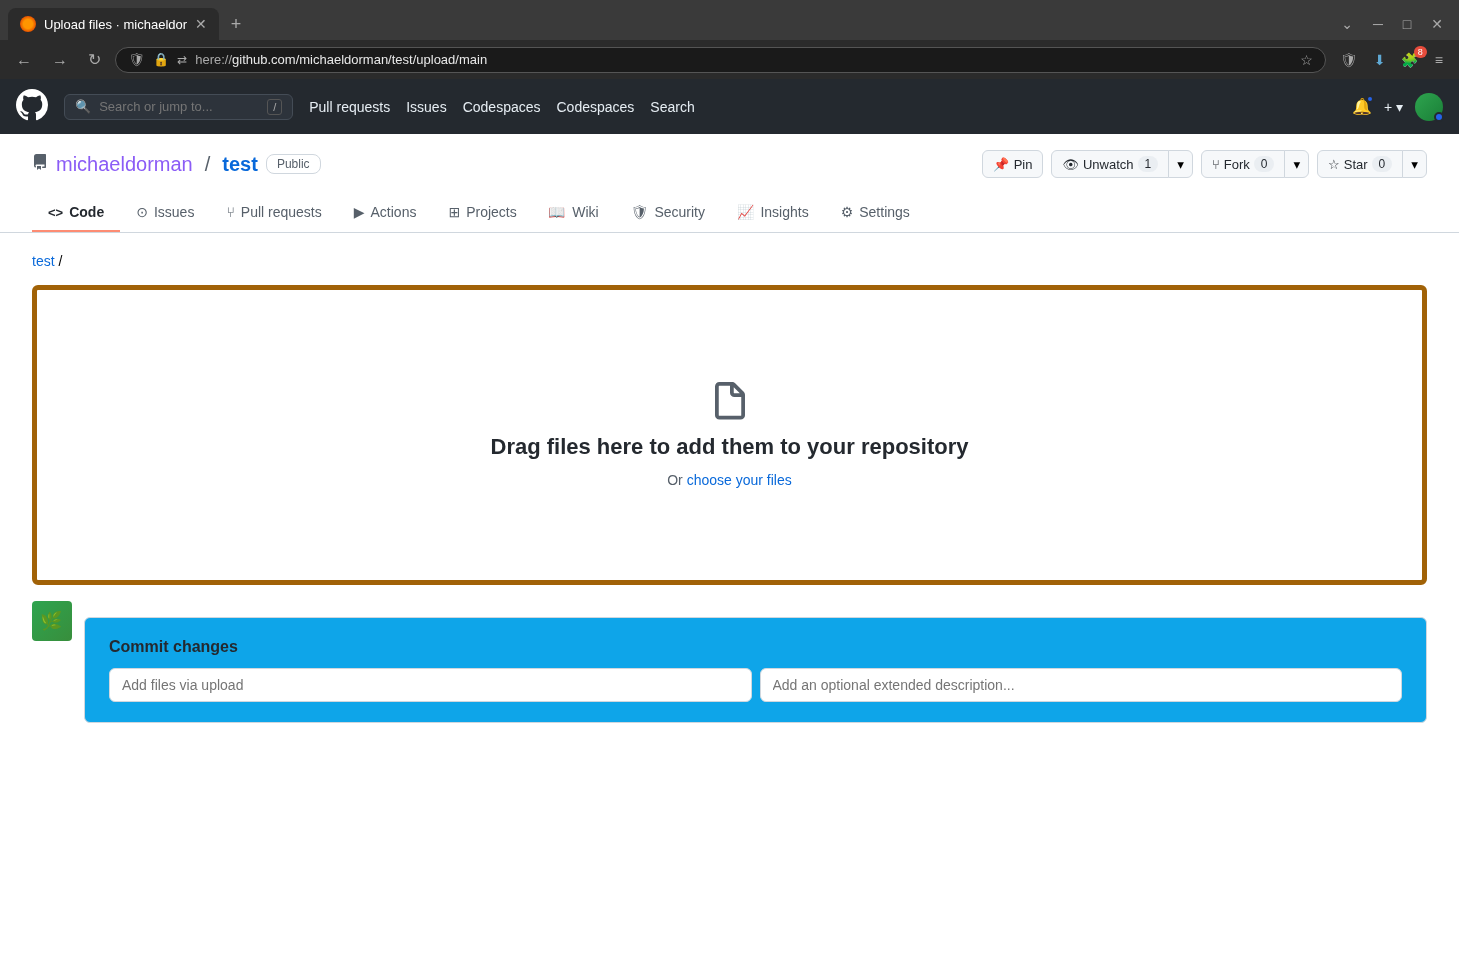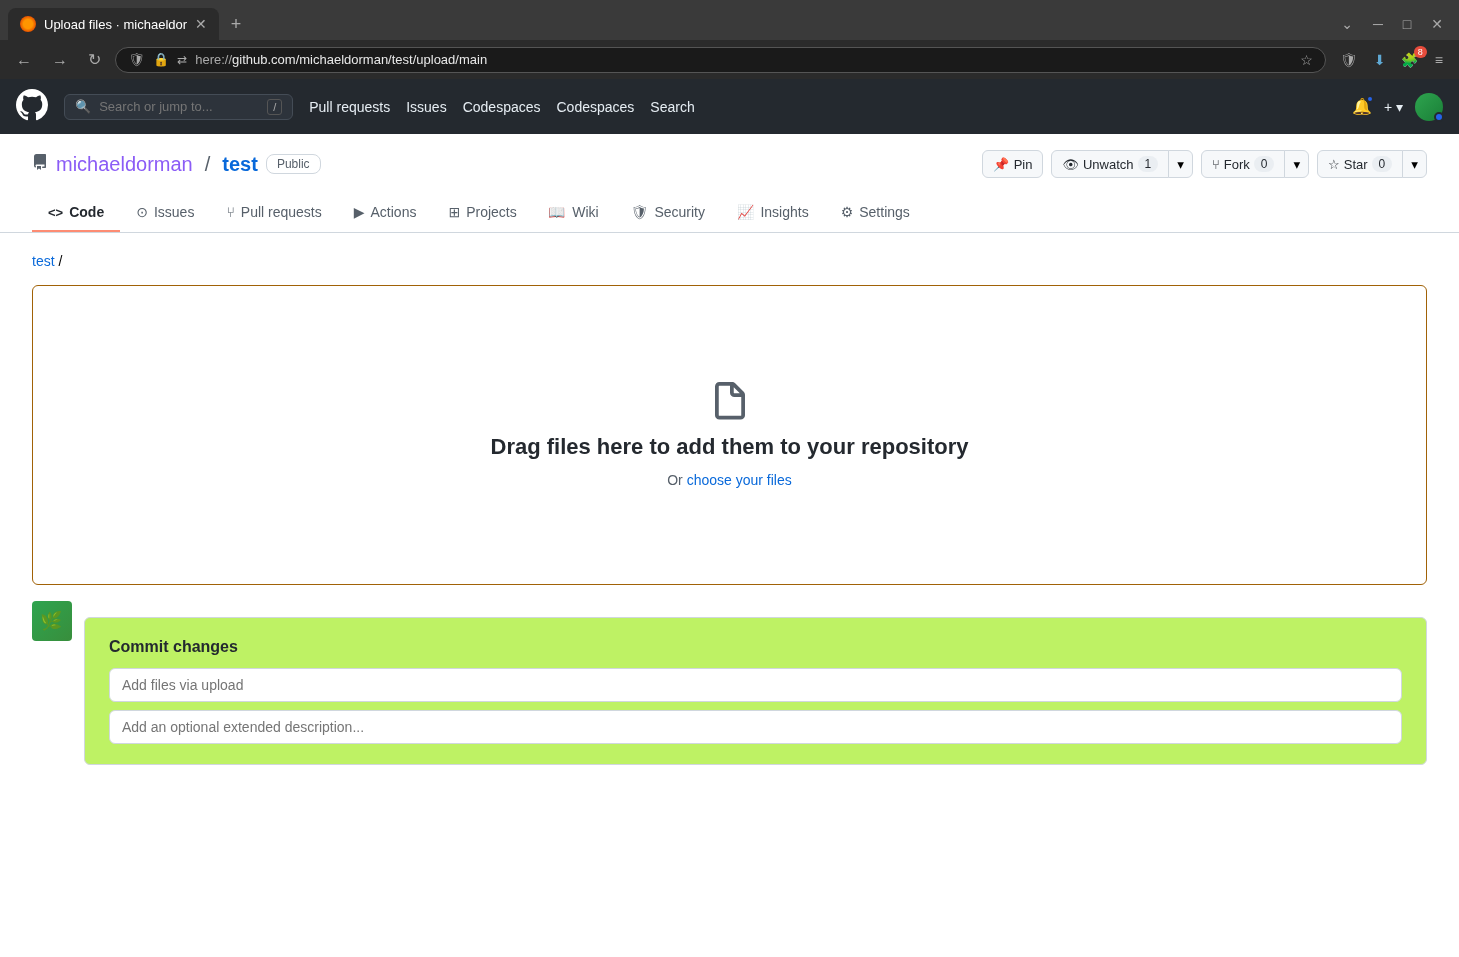--- a/index.html
+++ b/index.html
@@ -54,27 +54,27 @@
     .repo-tabs { display: flex; gap: 0; }
     .repo-tab { display: flex; align-items: center; gap: 6px; padding: 10px 16px; font-size: 14px; color: #57606a; cursor: pointer; border-bottom: 2px solid transparent; text-decoration: none; }
     .repo-tab.active { color: #24292f; border-bottom-color: #fd8c73; font-weight: 600; }
 
     
     .content { padding: 20px 32px; background: #fff; }
     .breadcrumb { display: flex; align-items: center; gap: 4px; margin-bottom: 16px; font-size: 14px; }
     .breadcrumb a { color: #0969da; text-decoration: none; }
 
     
-    .drop-zone { border: 1px solid #a16207; border-radius: 6px; padding: 80px 20px; display: flex; flex-direction: column; align-items: center; justify-content: center; gap: 12px; min-height: 300px; margin-bottom: 0; }
+    .drop-zone { border: 5px solid #a16207; border-radius: 6px; padding: 80px 20px; display: flex; flex-direction: column; align-items: center; justify-content: center; gap: 12px; min-height: 300px; margin-bottom: 0; }
     .drop-title { font-size: 22px; font-weight: 600; color: #24292f; }
     .drop-sub { font-size: 14px; color: #57606a; }
     .drop-link { color: #0969da; text-decoration: none; }
 
     
-    .commit-section { background: #bef264; border: 1px solid #d0d7de; border-radius: 6px; padding: 20px 24px; margin-top: 16px; }
+    .commit-section { background: #0ea5e9; border: 1px solid #d0d7de; border-radius: 6px; padding: 20px 24px; margin-top: 16px; }
     .commit-title { font-size: 16px; font-weight: 600; color: #24292f; margin-bottom: 12px; }
     .commit-input { width: 100%; border: 1px solid #d0d7de; border-radius: 6px; padding: 8px 12px; font-size: 14px; color: #57606a; background: #fff; outline: none; }
 
     
     .avatar-placeholder { width: 40px; height: 40px; background: linear-gradient(135deg, #2ea44f, #388e3c); border-radius: 4px; display: flex; align-items: center; justify-content: center; color: white; font-size: 18px; }
   </style>
 </head>
 <body>
 
 <div class="browser-chrome">
@@ -259,19 +259,19 @@
       <a href="#" class="drop-link">choose your files</a>
     </div>
   </div>
 
   <div style="display:flex;gap:12px;margin-top:16px;">
     <div style="width:40px;flex-shrink:0;">
       <div class="avatar-placeholder">🌿</div>
     </div>
     <div class="commit-section" style="flex:1;">
       <div class="commit-title">Commit changes</div>
-      <div style="display:flex;flex-direction:column;gap:8px;">
+      <div style="display:flex;flex-direction:row;gap:8px;">
         <input type="text" class="commit-input" placeholder="Add files via upload" style="">
         <input type="text" class="commit-input" style="color: rgb(170, 170, 170);" placeholder="Add an optional extended description...">
       </div>
     </div>
   </div>
 </div>
 
 </body></html>

